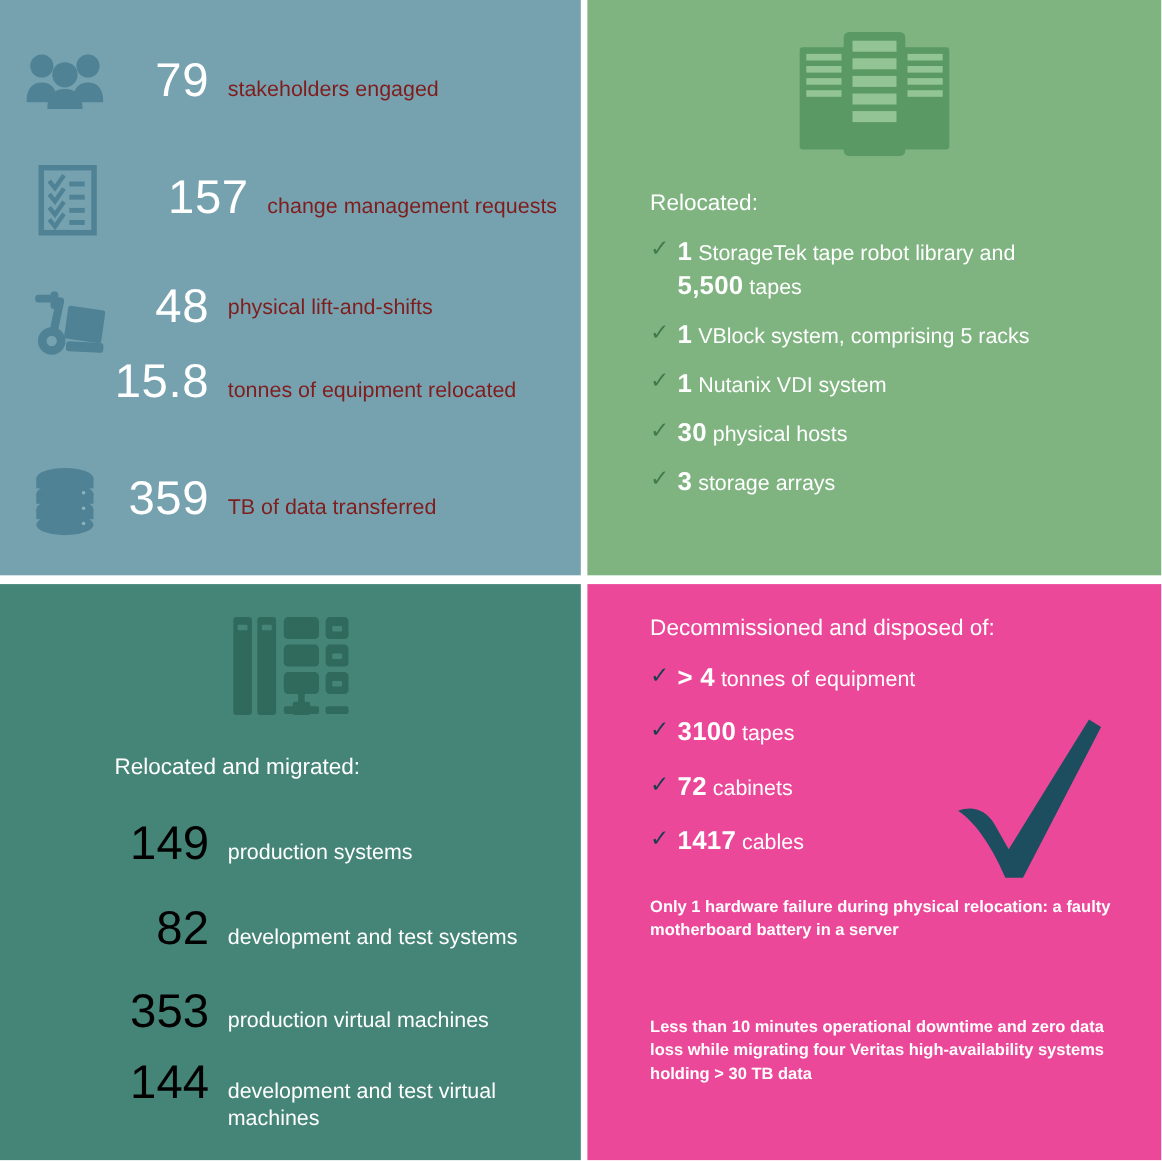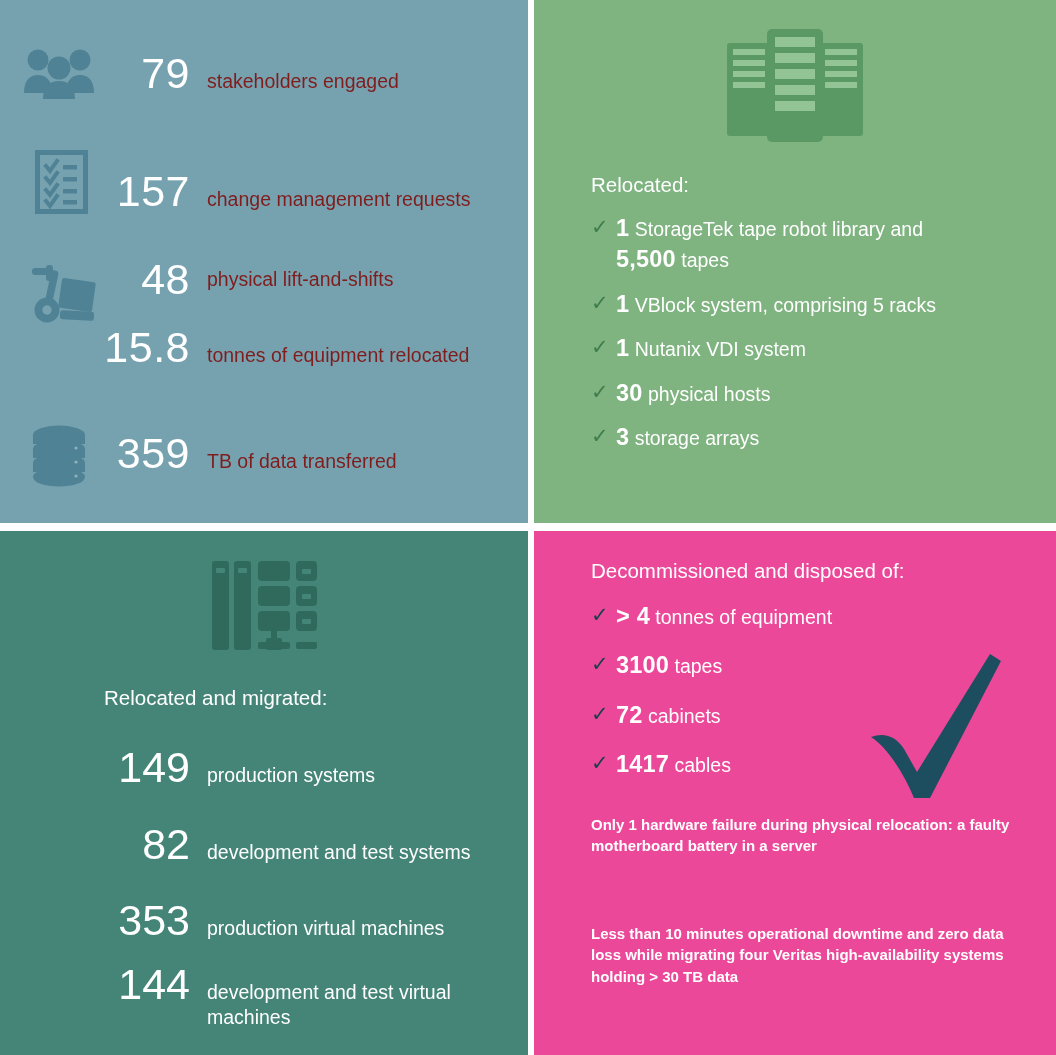--- a/index.html
+++ b/index.html
@@ -113,21 +113,21 @@
   .mig-row {
     position: absolute;
     display: flex;
     align-items: baseline;
     left: 0;
     width: 100%;
   }
   .mig-number {
     width: 190px;
     text-align: right;
-    color: #ffffff;
+    color: #000000;
     font-size: 43px;
     font-weight: 300;
     line-height: 1;
   }
   .mig-label {
     margin-left: 17px;
     color: #ffffff;
     font-size: 19.5px;
     font-weight: 400;
     line-height: 1.3;
@@ -222,21 +222,21 @@
           <circle cx="44" cy="51" r="1.6"></circle>
         </g>
       </svg>
     </div>
 
     <div class="stat-row" style="top:52px;">
       <div class="stat-number">79</div>
       <div class="stat-label">stakeholders engaged</div>
     </div>
 
-    <div class="stat-row" style="top:170px;">
+    <div class="stat-row" style="top:159px;margin-left:36px;">
       <div class="stat-number">157</div>
       <div class="stat-label">change management requests</div>
     </div>
 
     <div class="stat-row" style="top:258px;align-items:center;">
       <div class="stat-number">48</div>
       <div class="stat-label">physical lift-and-shifts</div>
     </div>
 
     <div class="stat-row" style="top:326px;">

